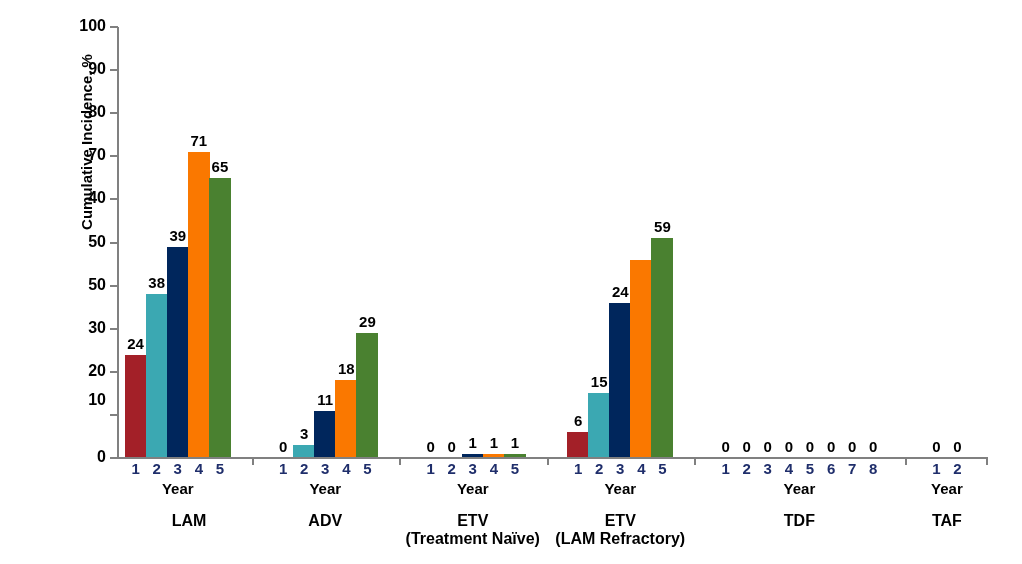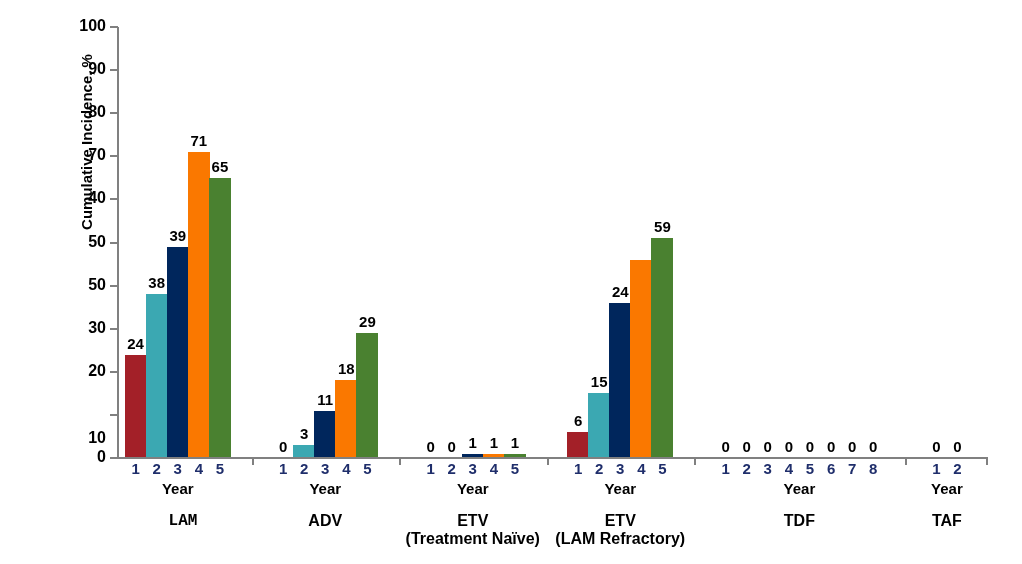--- a/index.html
+++ b/index.html
@@ -185,21 +185,21 @@
       </div>
       <div class="y-tick" style="top: 327.7px;"></div>
       <div class="y-tick-label-wrap" style="top: 319.7px;">
         <div class="y-tick-label">30</div>
       </div>
       <div class="y-tick" style="top: 370.8px;"></div>
       <div class="y-tick-label-wrap" style="top: 362.8px;">
         <div class="y-tick-label">20</div>
       </div>
       <div class="y-tick" style="top: 413.9px;"></div>
-      <div class="y-tick-label-wrap" style="top: 430px;">
+      <div class="y-tick-label-wrap" style="top: 392px;">
         <div class="y-tick-label">10</div>
       </div>
       <div class="y-tick" style="top: 457px;"></div>
       <div class="y-tick-label-wrap" style="top: 449px;">
         <div class="y-tick-label">0</div>
       </div>
     </div>
   <div class="y-axis-line"></div>
 
   <div class="plot" id="plot-area">
@@ -285,21 +285,21 @@
       <div class="year-label" style="left: 784.95px; width: 50px;">5</div>
       <div class="year-label" style="left: 806.05px; width: 50px;">6</div>
       <div class="year-label" style="left: 827.15px; width: 50px;">7</div>
       <div class="year-label" style="left: 848.25px; width: 50px;">8</div>
       <div class="year-caption" style="left: 739.4px; width: 120px;">Year</div>
       <div class="year-label" style="left: 911.35px; width: 50px;">1</div>
       <div class="year-label" style="left: 932.45px; width: 50px;">2</div>
       <div class="year-caption" style="left: 886.9px; width: 120px;">Year</div>
     </div>
   <div id="group-labels">
-      <div class="group-name" style="left: 78px; width: 210px; font-family: Liberation Mono, monospace;">LAM</div>
+      <div class="group-name" style="left: 84px; width: 210px;">LAM</div>
       <div class="group-name" style="left: 220.25px; width: 210px;">ADV</div>
       <div class="group-name" style="left: 367.75px; width: 210px;">ETV
 (Treatment Naïve)</div>
       <div class="group-name" style="left: 515.25px; width: 210px;">ETV
 (LAM Refractory)</div>
       <div class="group-name" style="left: 694.4px; width: 210px;">TDF</div>
       <div class="group-name" style="left: 841.9px; width: 210px;">TAF</div>
     </div>
 
 <div class="x-sep-tick" style="left: 251.5px;"></div>

